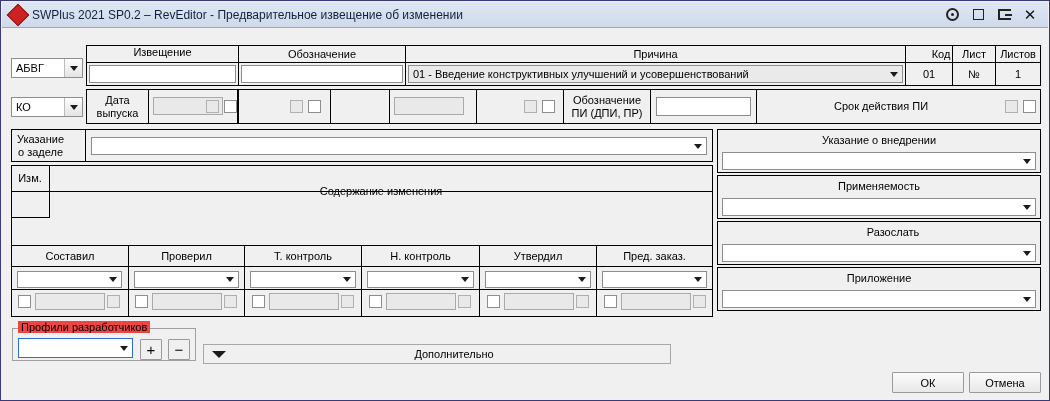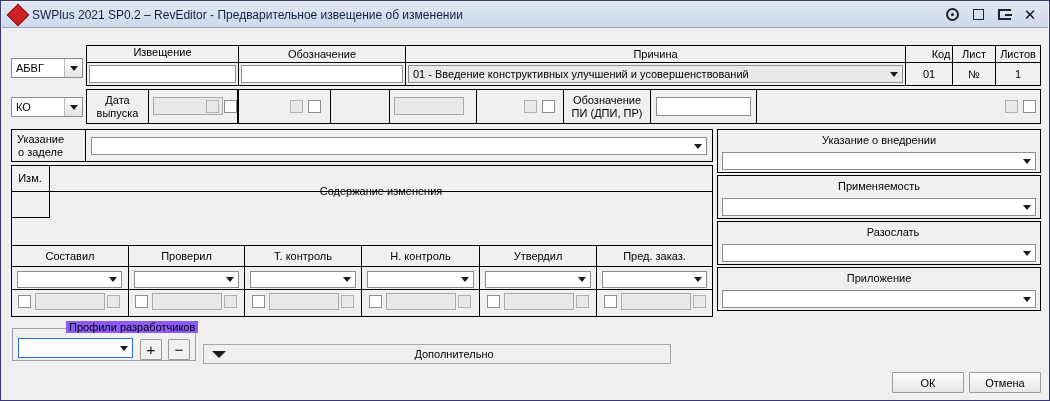--- a/index.html
+++ b/index.html
@@ -212,24 +212,23 @@
     border: 1px solid #9a9a9a;
     font-size: 15px;
   }
   .group {
     position: absolute;
     border: 1px solid #a0a0a0;
     box-sizing: border-box;
   }
   .group-title {
     position: absolute;
-    background: #8b5cf6;
+    background: #ef4444;
     padding: 0 3px;
     font-size: 11px;
-    margin-left: 48px;
   }
   .disclosure {
     position: absolute;
     background: #f0f0f0;
     border: 1px solid #a8a8a8;
     box-sizing: border-box;
     display: flex;
     align-items: center;
   }
   .disclosure .tri {
@@ -347,20 +346,21 @@
 
   <div class="box" style="left:562px; top:88px; width:88px; height:35px;"></div>
   <div class="lbl" style="left:562px; top:88px; width:88px; height:35px; white-space:pre-line;">Обозначение
 ПИ (ДПИ, ПР)</div>
   <div class="box" style="left:649px; top:88px; width:107px; height:35px;"></div>
   <div class="field" style="left:655px; top:96px; width:95px; height:19px;">
     <input type="text" value="" style="">
   </div>
 
   <div class="box" style="left:755px; top:88px; width:285px; height:35px;"></div>
+  <div class="lbl" style="left:755px; top:88px; width:250px; height:35px;">Срок действия ПИ</div>
   <div class="cbx gray" style="left:1004px; top:99px;"></div>
   <div class="cbx" style="left:1022px; top:99px;"></div>
 
   <div class="box" style="left:10px; top:128px; width:75px; height:33px;"></div>
   <div class="lbl" style="left:10px; top:128px; width:59px; height:33px; white-space:pre-line;">Указание
 о заделе</div>
   <div class="box" style="left:84px; top:128px; width:628px; height:33px;"></div>
   <div class="combo" style="left:90px; top:136px; width:616px; height:18px;">
     <div class="cval"></div>
     <div class="carrow"></div>

